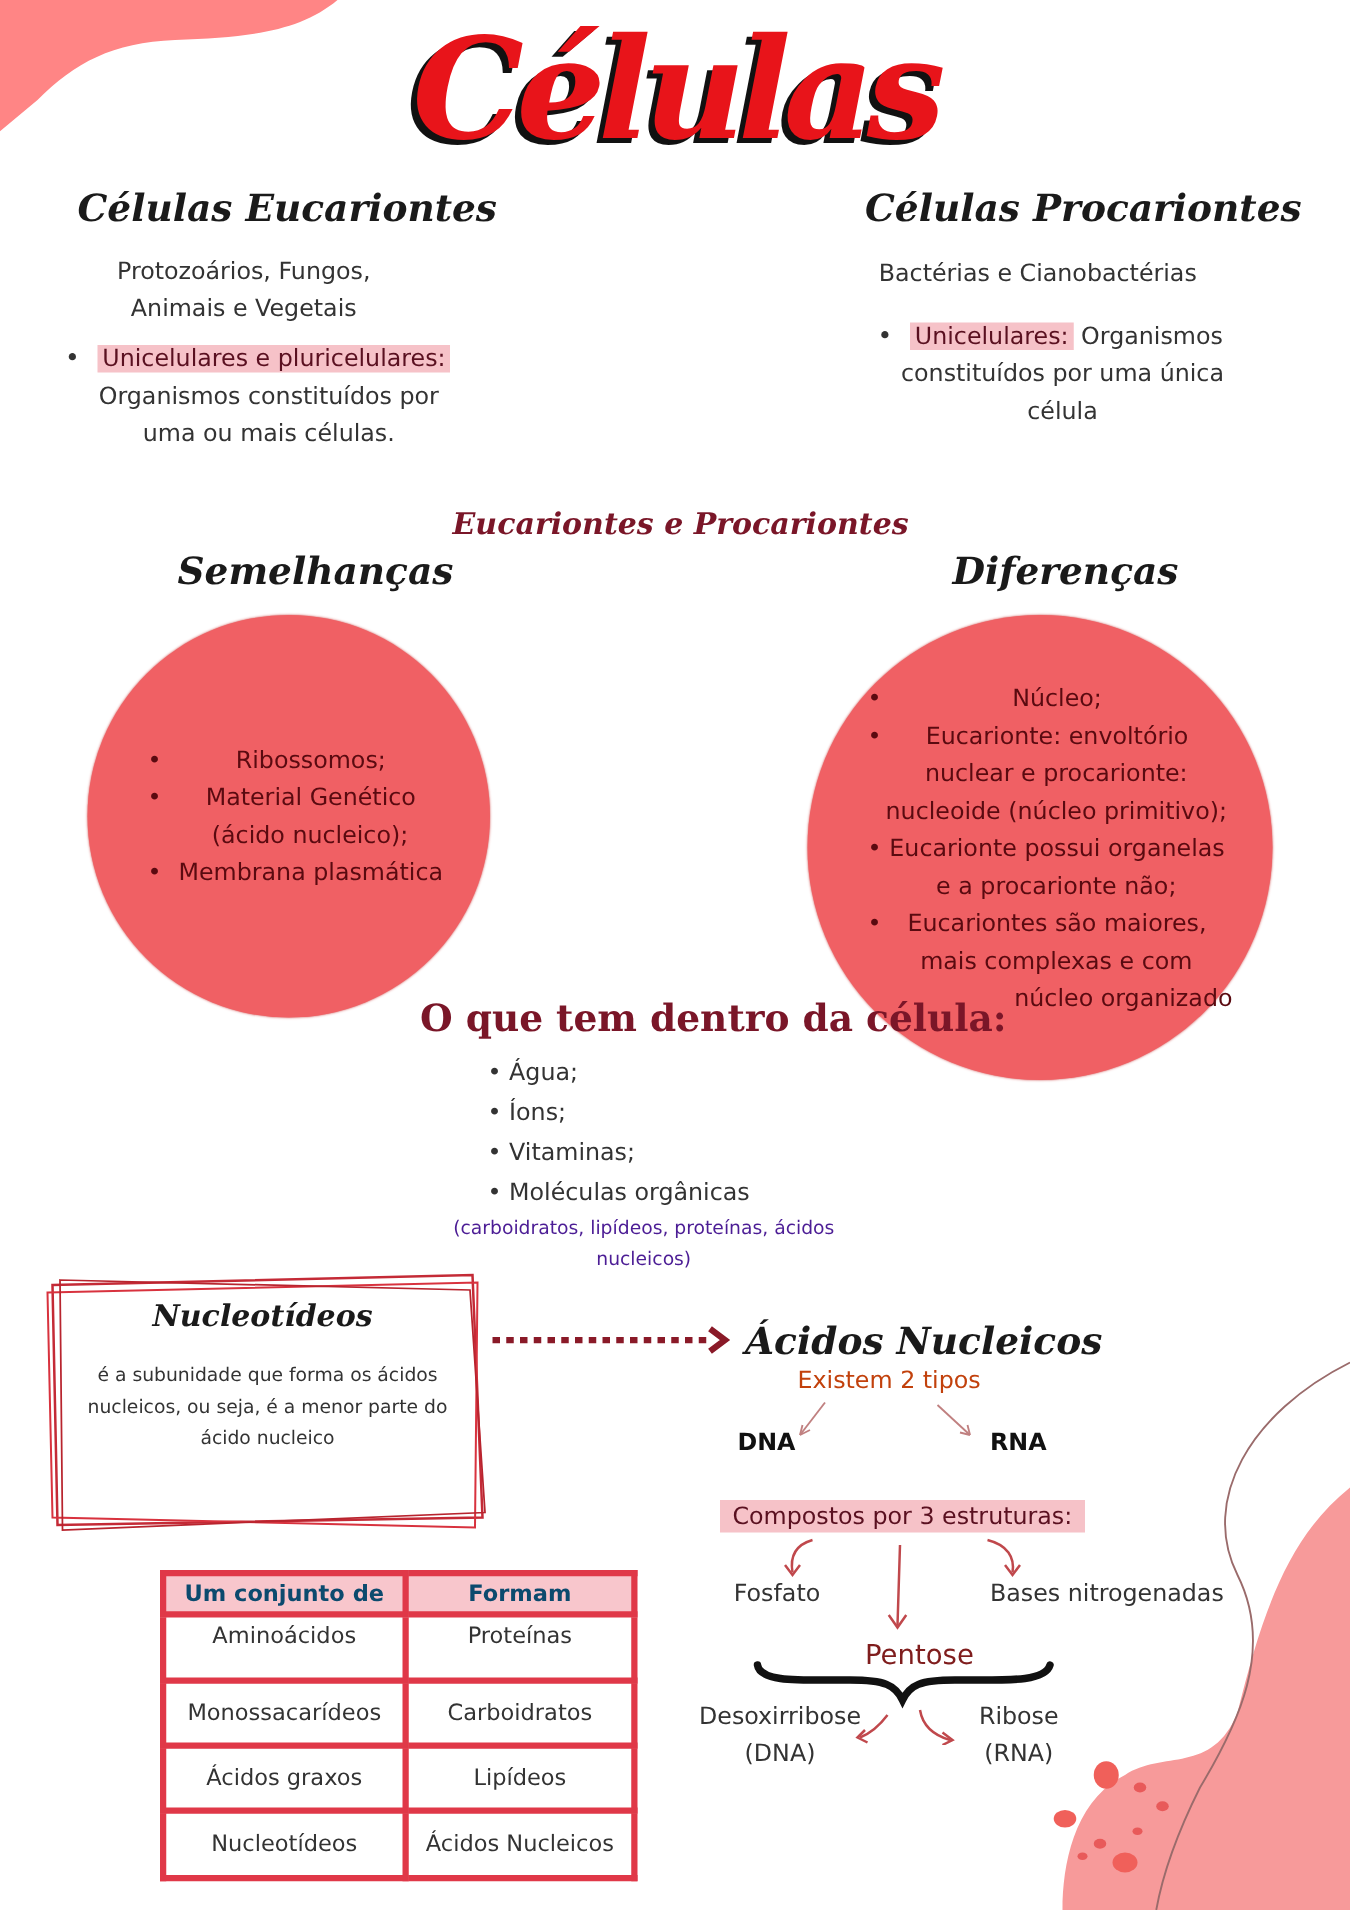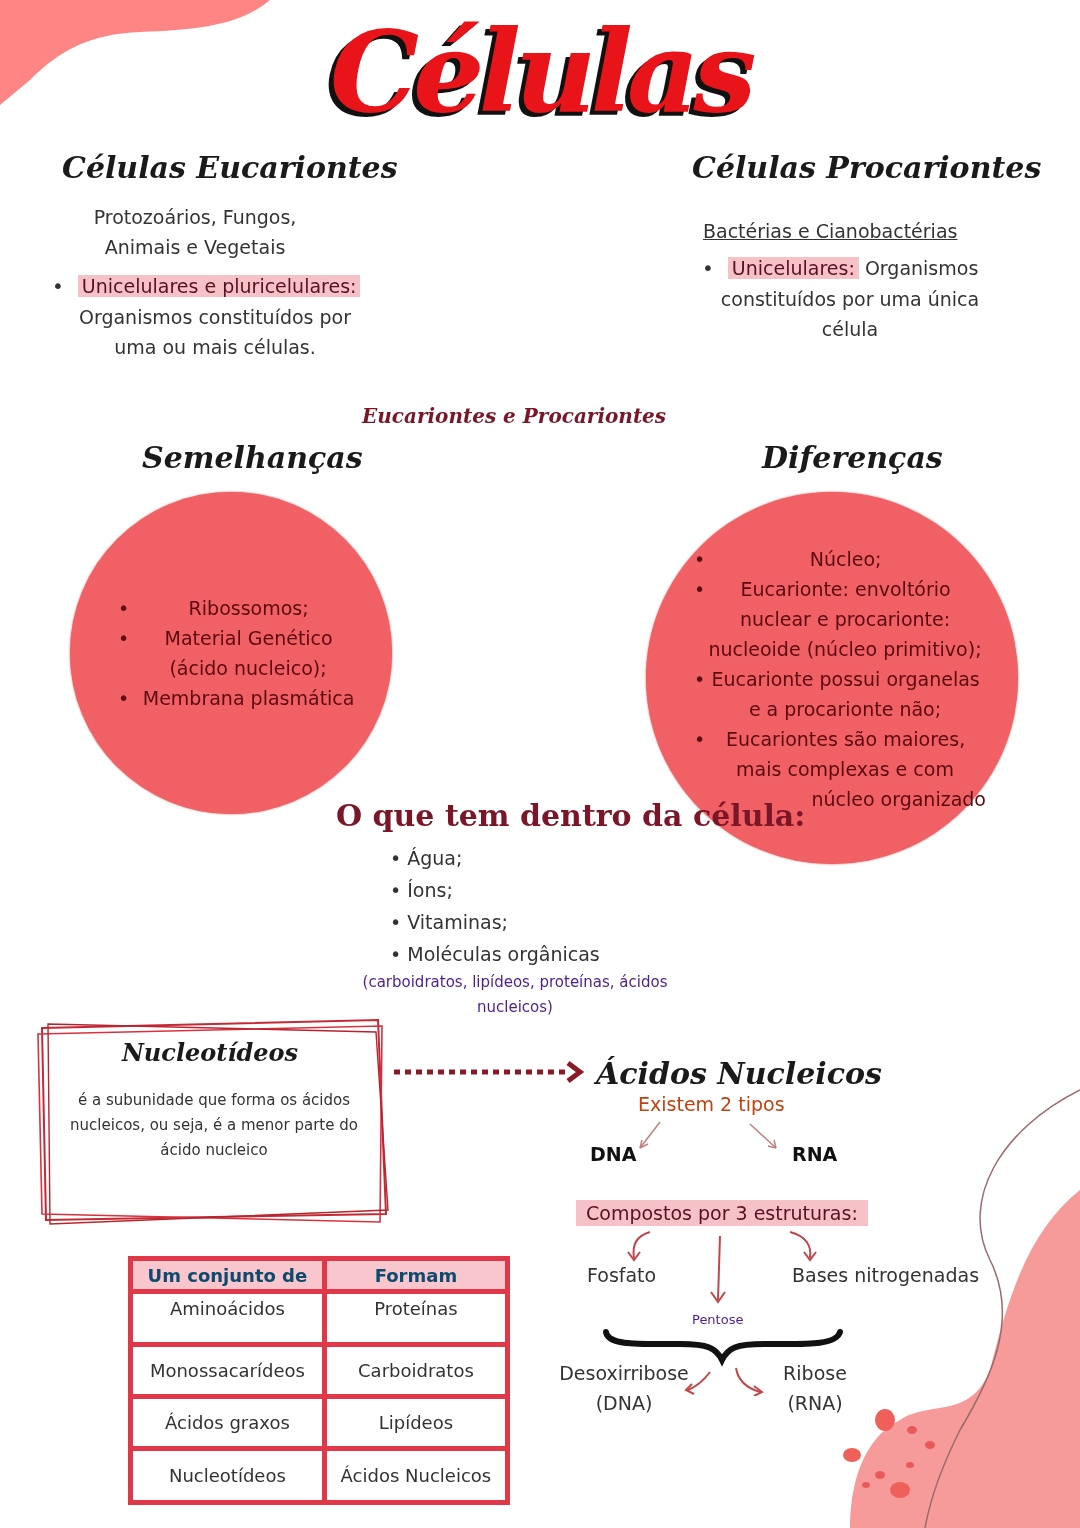--- a/index.html
+++ b/index.html
@@ -51,32 +51,32 @@
 <div class="abs body-text" style="left:52px;top:271px;">
   <span class="dot">•</span>
   <span class="hl" style="margin-left:8px;">Unicelulares e pluricelulares:</span>
 </div>
 <div class="abs body-text center" style="left:60px;top:302px;width:310px;">
   <div>Organismos constituídos por</div>
   <div>uma ou mais células.</div>
 </div>
 
 <div class="abs script h2" style="left:692px;top:150px;">Células Procariontes</div>
-<div class="abs body-text" style="left:703px;top:216px;text-decoration:underline;">Bactérias e Cianobactérias</div>
+<div class="abs body-text" style="left:703px;top:204px;">Bactérias e Cianobactérias</div>
 <div class="abs body-text" style="left:702px;top:253px;">
   <span class="dot">•</span>
   <span class="hl" style="margin-left:8px;">Unicelulares:</span>
   <span>Organismos</span>
 </div>
 <div class="abs body-text center" style="left:700px;top:284px;width:300px;">
   <div>constituídos por uma única</div>
   <div>célula</div>
 </div>
 
-<div class="abs script maroon" style="left:362px;top:404px;font-size:20px;">Eucariontes e Procariontes</div>
+<div class="abs script maroon" style="left:362px;top:404px;font-size:24px;">Eucariontes e Procariontes</div>
 <div class="abs script h2" style="left:142px;top:440px;">Semelhanças</div>
 <div class="abs script h2" style="left:762px;top:440px;">Diferenças</div>
 
 <div class="abs circle" style="left:70px;top:492px;width:322px;height:322px;"></div>
 <div class="abs circle-text" style="left:118px;top:593px;width:250px;">
   <div style="display:flex;">
       <span>•</span>
       <span style="flex:1;text-align:center;">Ribossomos;</span>
     </div>
   <div style="display:flex;">
@@ -158,21 +158,21 @@
 <div class="abs" style="left:576px;top:1200px;padding:2px 10px;background:#f6c2c8;font-size:19px;color:#5a1020;">Compostos por 3 estruturas:</div>
 <svg class="abs" style="left:600px;top:1228px;" width="240" height="80">
   <path d="M50 4 C36 8 32 18 34 30" stroke="#c0484c" stroke-width="2" fill="none"></path>
     <path d="M28 24 L34 32 L40 24" stroke="#c0484c" stroke-width="2" fill="none"></path>
   <path d="M120 8 L118 72" stroke="#c0484c" stroke-width="2"></path>
     <path d="M111 64 L118 74 L125 64" stroke="#c0484c" stroke-width="2" fill="none"></path>
   <path d="M190 4 C206 8 212 18 210 30" stroke="#c0484c" stroke-width="2" fill="none"></path>
     <path d="M204 24 L210 32 L216 24" stroke="#c0484c" stroke-width="2" fill="none"></path>
 </svg>
 <div class="abs" style="left:587px;top:1264px;font-size:19px;color:#333;">Fosfato</div>
-<div class="abs" style="left:692px;top:1312px;font-size:13px;color:#4c1d95;">Pentose</div>
+<div class="abs" style="left:692px;top:1312px;font-size:22px;color:#7f1d1d;">Pentose</div>
 <div class="abs" style="left:792px;top:1264px;font-size:19px;color:#333;">Bases nitrogenadas</div>
 
 <svg class="abs" style="left:600px;top:1326px;" width="250" height="70">
   <path d="M6 6 C8 20 40 18 80 18 C108 18 116 22 122 34 C128 22 136 18 164 18 C204 18 236 20 240 6" stroke="#111" stroke-width="6" fill="none" stroke-linecap="round"></path>
   <path d="M110 46 C104 54 98 60 88 64" stroke="#c0484c" stroke-width="2" fill="none"></path>
     <path d="M92 58 L86 64 L94 68" stroke="#c0484c" stroke-width="2" fill="none"></path>
   <path d="M136 42 C138 54 146 62 160 66" stroke="#c0484c" stroke-width="2" fill="none"></path>
     <path d="M154 60 L162 66 L154 70" stroke="#c0484c" stroke-width="2" fill="none"></path>
 </svg>
 <div class="abs center" style="left:556px;top:1358px;width:136px;font-size:19px;line-height:30px;color:#333;">

